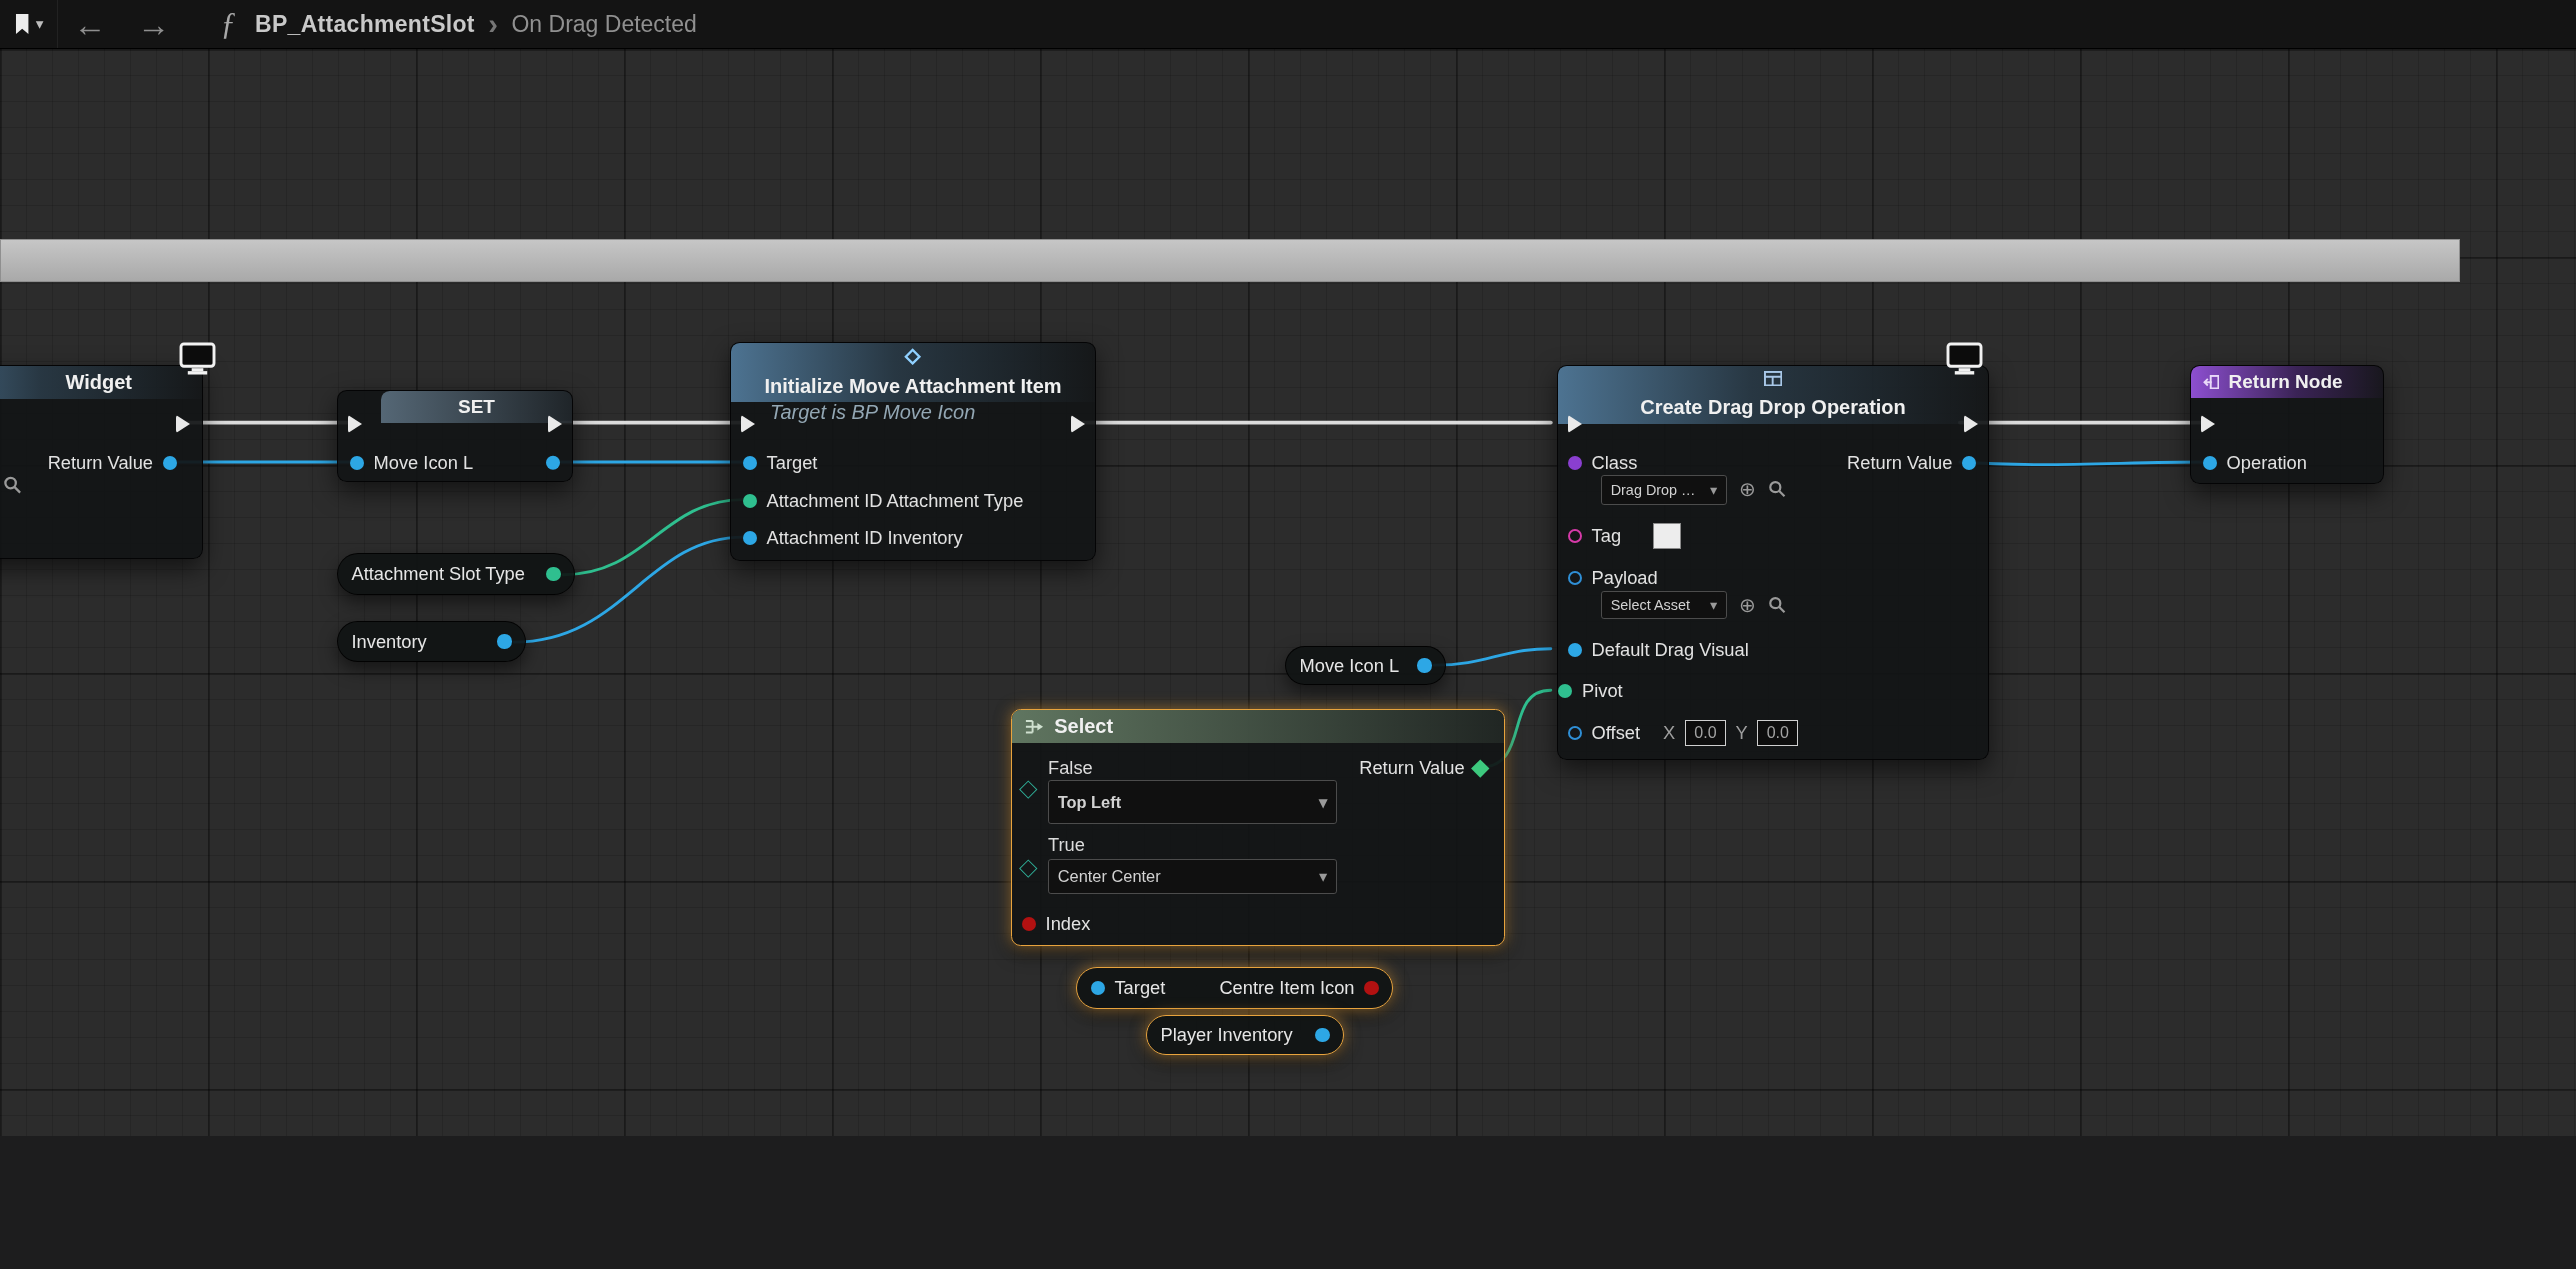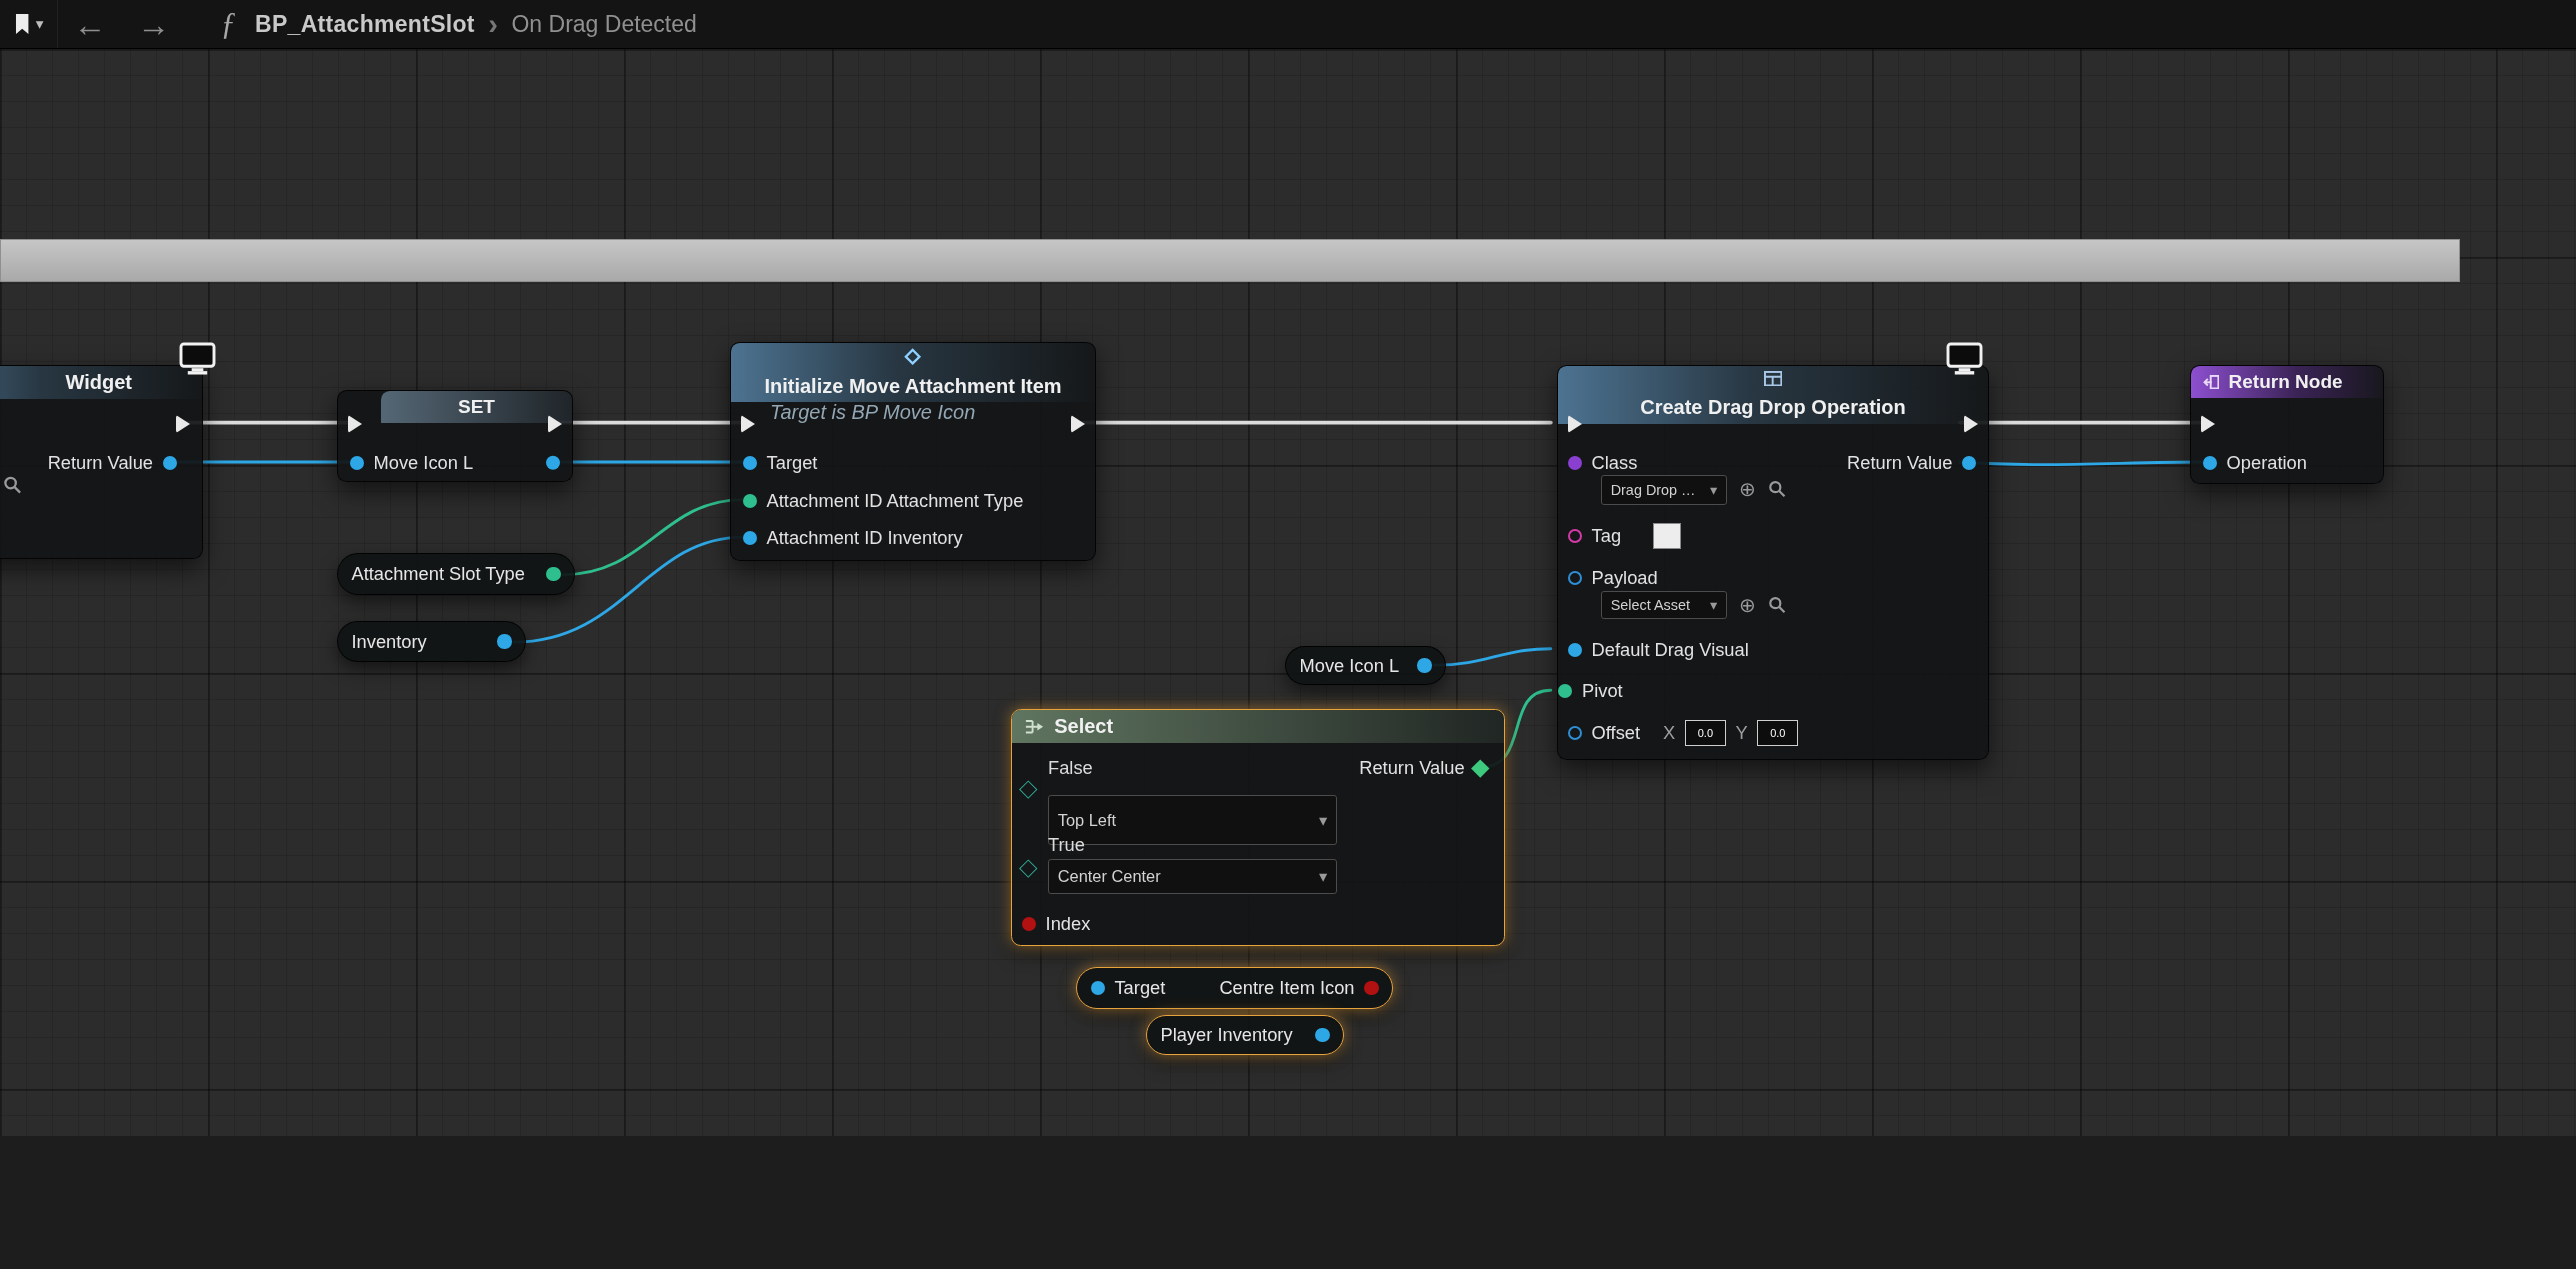--- a/index.html
+++ b/index.html
@@ -83,21 +83,21 @@
     font-size:18.3px;box-shadow:0 7.7px 17.3px rgba(0,0,0,0.5);z-index:10;white-space:nowrap;}
 
   .selected{border:1.9px solid var(--orange);
     box-shadow:0 0 15.4px rgba(232,163,61,0.55), 0 7.7px 17.3px rgba(0,0,0,0.5);}
 
   .dropdown{background:#101010;border:1px solid #4c4c4c;border-radius:2.9px;color:#d2d2d2;
     display:flex;align-items:center;justify-content:space-between;padding:0 8.7px;gap:5.8px;overflow:hidden;}
   .dd-text{overflow:hidden;text-overflow:ellipsis;white-space:nowrap;}
   .dd-caret{color:#9a9a9a;flex:none;}
   .inputbox{position:absolute;transform:translateY(-50%);background:#0d0d0d;border:1px solid #cfcfcf;
-    color:#ffffff;font-size:11px;display:flex;align-items:center;justify-content:center;}
+    color:#a3a3a3;font-size:16px;display:flex;align-items:center;justify-content:center;}
   .tag-box{position:absolute;transform:translateY(-50%);background:#ededed;border:1px solid #8a8a8a;
     width:28px;height:26px;}
   .mini-icon{color:#9a9a9a;font-size:20px;line-height:1;}
   .abs-el{position:absolute;transform:translateY(-50%);}
 
   .monitor{position:absolute;z-index:12;}
 </style>
 </head>
 <body>
 
@@ -208,21 +208,21 @@
           <path d="M14 4 L20 8 L14 12 Z" fill="#cfe0cf"></path>
         </svg>
         <span>Select</span>
       </div>
       <span class="abs-el" style="left:36px;top:58px;font-size:18.3px;">False</span>
       <div class="row" style="right:17.3px;top:58px;">
         <span>Return Value</span>
         <span class="diamond filled"></span>
       </div>
       <span class="diamond hollow abs" style="left:9.6px;top:73px;"></span>
-      <div class="dropdown" style="position:absolute;left:36px;top:85px;width:289px;height:50px;font-size:16.4px;">
+      <div class="dropdown" style="position:absolute;left:36px;top:70px;width:289px;height:44px;font-size:16.4px;font-weight:bold;">
         <span class="dd-text">Top Left</span>
         <span class="dd-caret">▾</span>
       </div>
       <span class="abs-el" style="left:36px;top:135px;font-size:18.3px;">True</span>
       <span class="diamond hollow abs" style="left:9.6px;top:152px;"></span>
       <div class="dropdown" style="position:absolute;left:36px;top:149px;width:289px;height:35px;font-size:16.4px;">
         <span class="dd-text">Center Center</span>
         <span class="dd-caret">▾</span>
       </div>
       <div class="row" style="left:9.6px;top:214px;">

